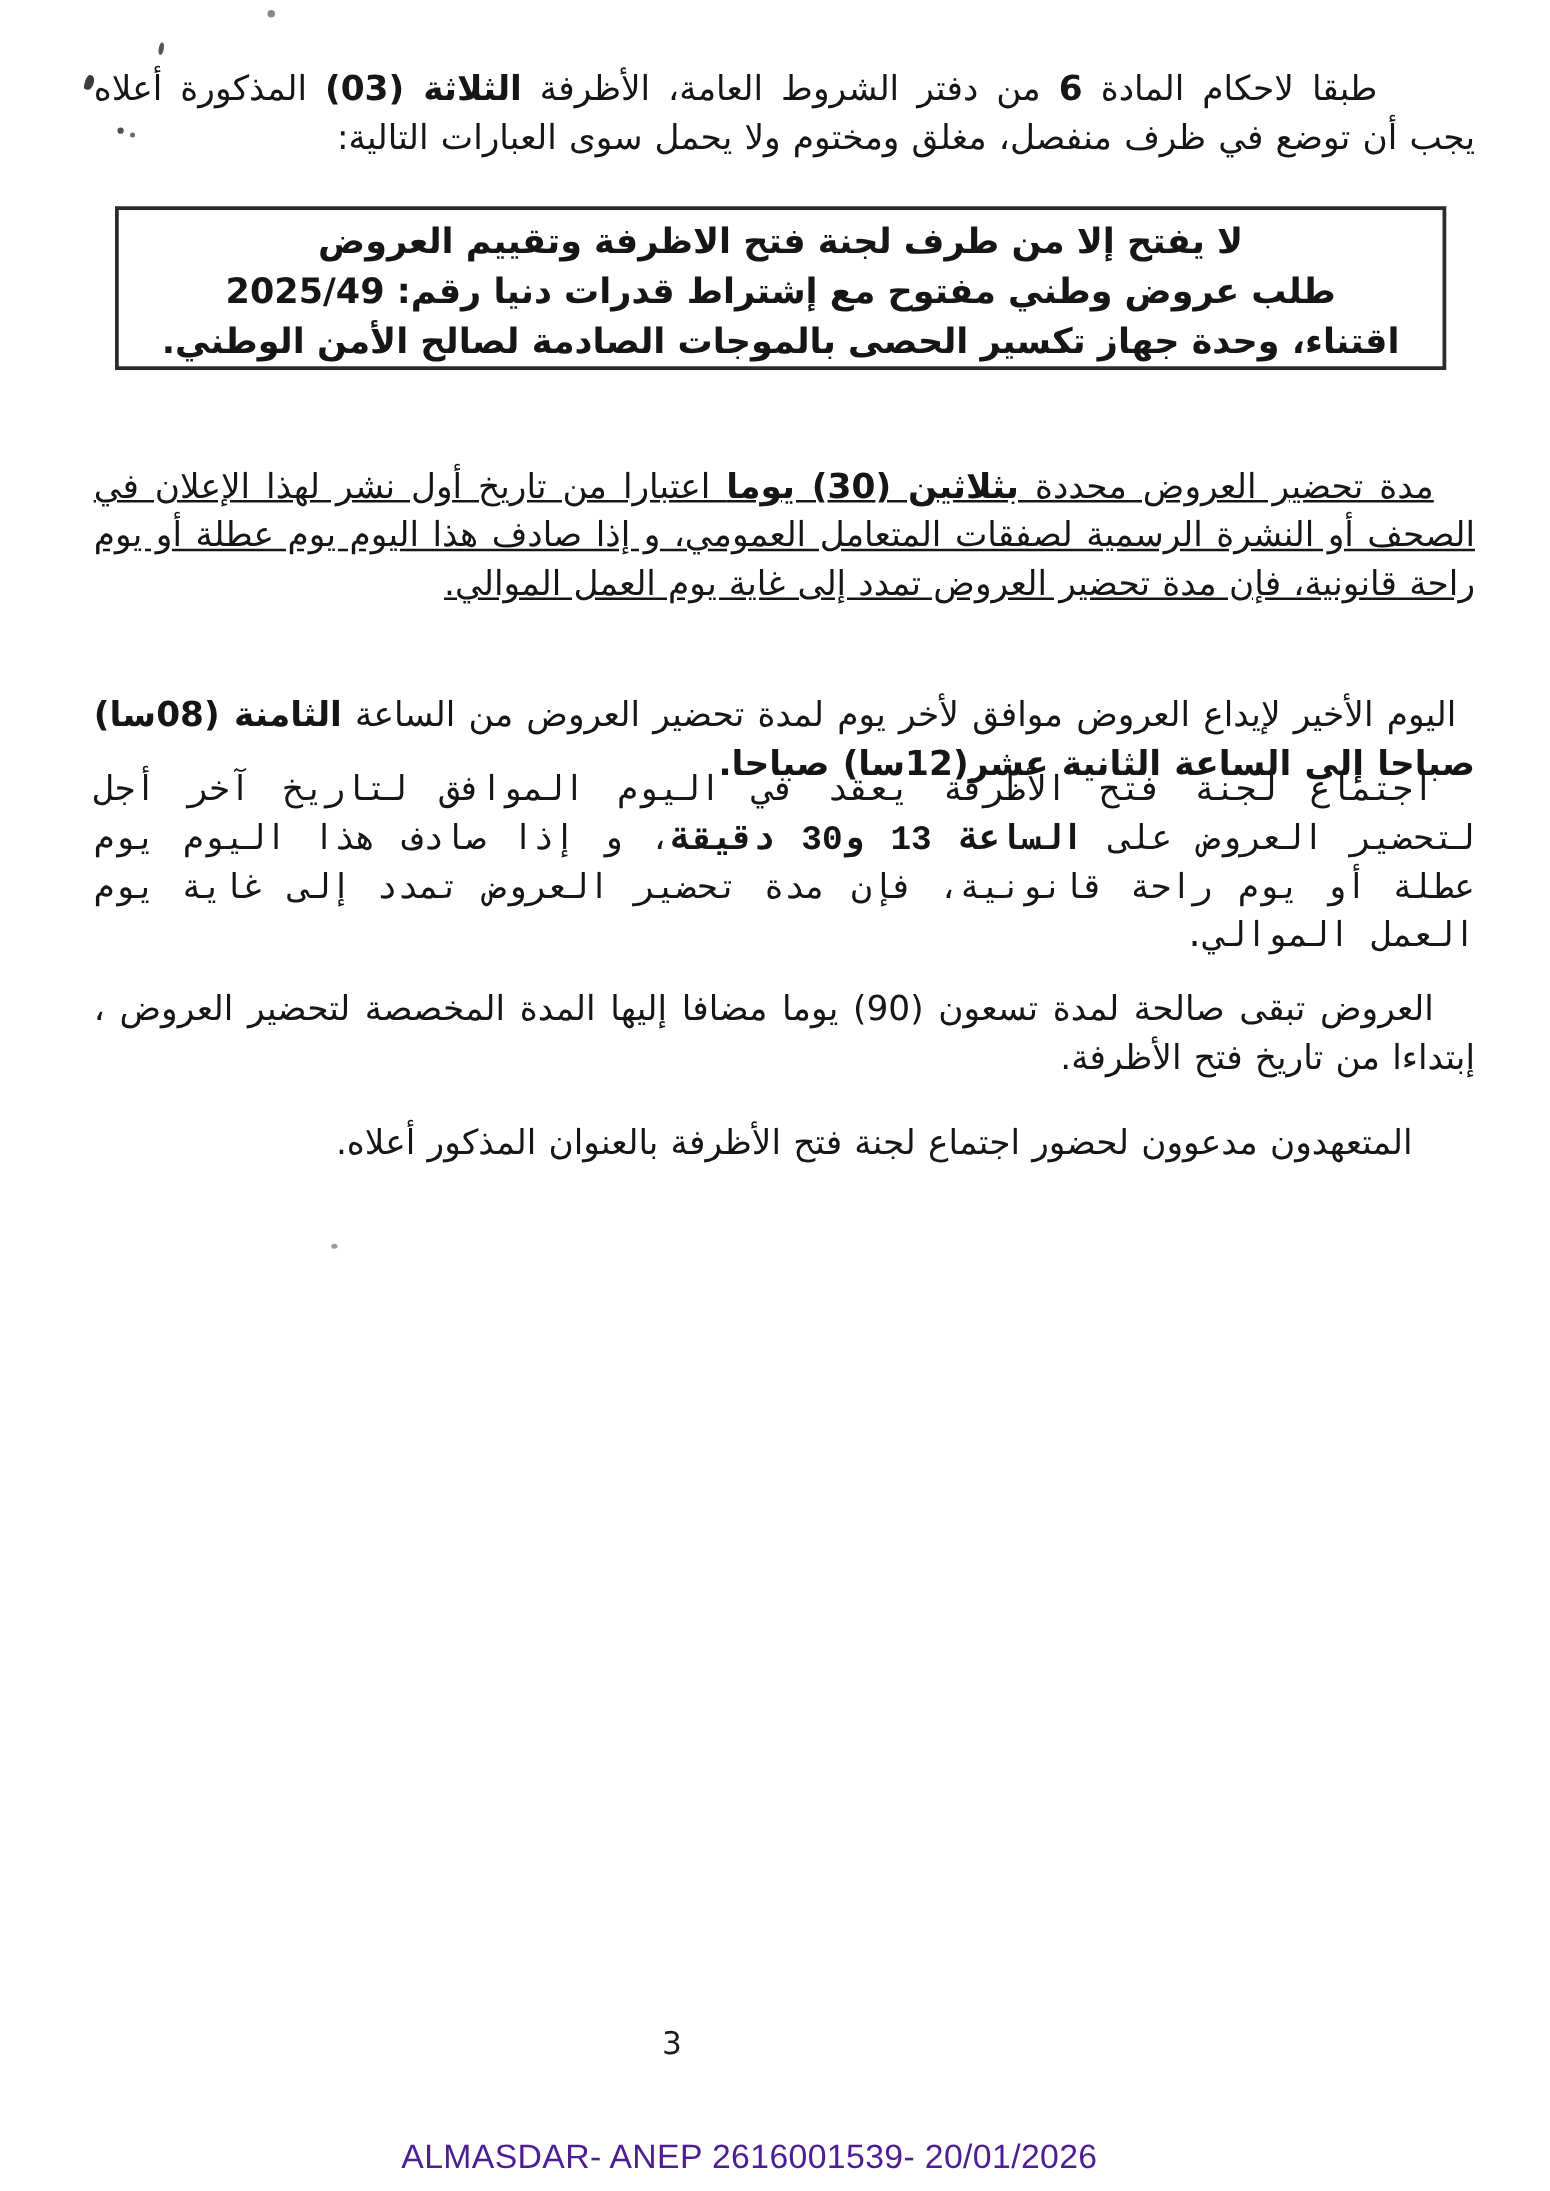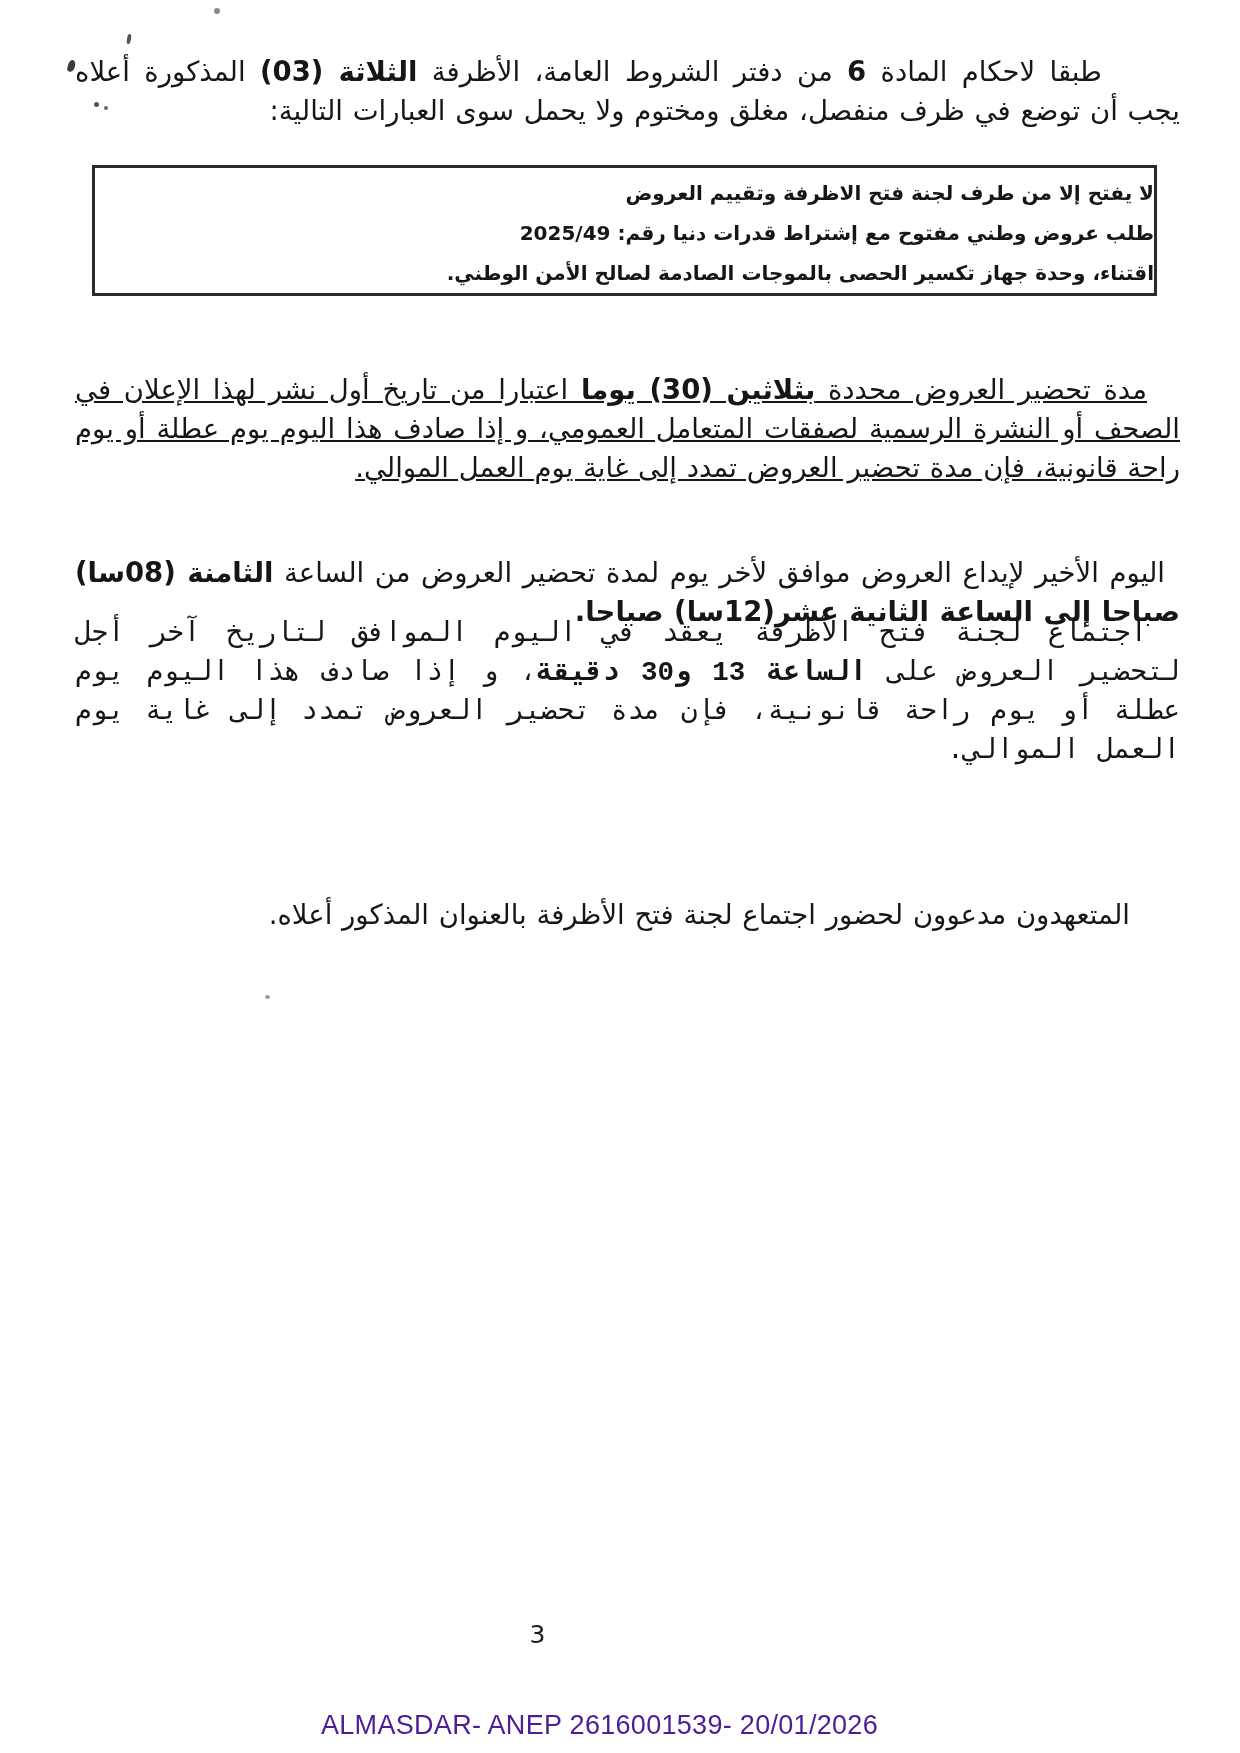--- a/index.html
+++ b/index.html
@@ -24,23 +24,23 @@
   }
   .para b{font-weight:bold;}
   .p-intro{top:52px;text-indent:78px;}
   .envelope-box{
     position:absolute;
     top:165px;left:92px;
     width:1065px;height:131px;
     box-sizing:border-box;
     border:3px solid #2b2b2b;
     direction:rtl;
-    text-align:right;
+    text-align:center;
     font-weight:bold;
-    font-size:20px;
+    font-size:28px;
     line-height:40px;
     padding-top:5px;
   }
   .p-deposit{top:330px;text-indent:50px;}
   .p-preparation{top:370px;text-indent:33px;text-decoration:underline;}
   .p-lastday{top:553px;text-indent:15px;}
   .p-meeting{top:614px;text-indent:33px;font-family:Liberation Mono, monospace;}
   .p-validity{top:788px;text-indent:33px;}
   .p-invitation{top:895px;text-indent:50px;}
   .page-number{
@@ -80,20 +80,21 @@
     <div>اقتناء، وحدة جهاز تكسير الحصى بالموجات الصادمة لصالح الأمن الوطني.</div>
   </div>
 
 
   <p class="para p-preparation"><span>مدة تحضير العروض محددة </span><b>بثلاثين (30) يوما</b><span> اعتبارا من تاريخ أول نشر لهذا الإعلان في الصحف أو النشرة الرسمية لصفقات المتعامل العمومي، و إذا صادف هذا اليوم يوم عطلة أو يوم راحة قانونية، فإن مدة تحضير العروض تمدد إلى غاية يوم العمل الموالي.</span></p>
 
   <p class="para p-lastday"><span>اليوم الأخير لإيداع العروض موافق لأخر يوم لمدة تحضير العروض من الساعة </span><b>الثامنة (08سا) صباحا إلى الساعة الثانية عشر(12سا) صباحا.</b></p>
 
   <p class="para p-meeting"><span>اجتماع لجنة فتح الأظرفة يعقد في اليوم الموافق لتاريخ آخر أجل لتحضير العروض على </span><b>الساعة 13 و30 دقيقة</b><span>، و إذا صادف هذا اليوم يوم عطلة أو يوم راحة قانونية، فإن مدة تحضير العروض تمدد إلى غاية يوم العمل الموالي.</span></p>
 
+  <p class="para p-validity">العروض تبقى صالحة  لمدة تسعون (90) يوما مضافا إليها المدة المخصصة لتحضير العروض ، إبتداءا من تاريخ فتح الأظرفة.</p>
 
   <p class="para p-invitation">المتعهدون مدعوون لحضور اجتماع لجنة فتح الأظرفة بالعنوان المذكور أعلاه.</p>
 
   <div class="page-number">3</div>
 
   <div class="footer">ALMASDAR- ANEP 2616001539- 20/01/2026</div>
 
   <span class="artifact art-comma"></span>
   <span class="artifact art-dot1"></span>
   <span class="artifact art-dot2"></span>

